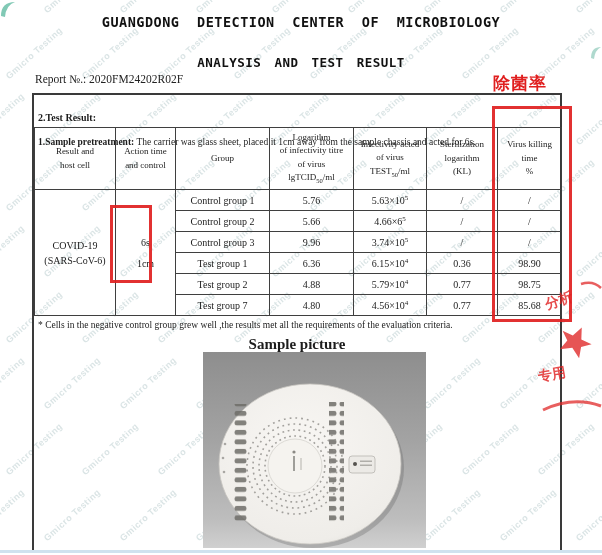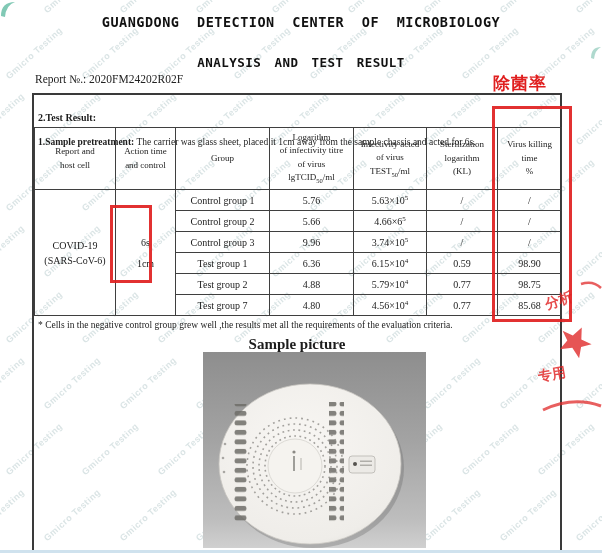--- a/index.html
+++ b/index.html
@@ -180,21 +180,21 @@
       <col style="width:60px">
       <col style="width:94px">
     <col style="width:84px">
       <col style="width:73px">
       <col style="width:71px">
       <col style="width:64px">
   </colgroup>
   <tbody>
       <tr>
     <td class="hdr">
-      <div>Report and</div>
+      <div>Result and</div>
           <div>host cell</div>
     </td>
     <td class="hdr">
       <div>Action time</div>
           <div>and control</div>
     </td>
     <td class="hdr">
       <div>Group</div>
     </td>
     <td class="hdr">
@@ -245,21 +245,21 @@
     <td class="val">Control group 3</td>
     <td class="val">9.96</td>
     <td class="val"><span>3.74×10</span><sup class="f">5</sup></td>
     <td class="val">/</td>
     <td class="val">/</td>
   </tr>
   <tr>
     <td class="val">Test group 1</td>
     <td class="val">6.36</td>
     <td class="val"><span>6.15×10</span><sup class="f">4</sup></td>
-    <td class="val">0.59</td>
+    <td class="val">0.36</td>
     <td class="val">98.90</td>
   </tr>
   <tr>
     <td class="val">Test group 2</td>
     <td class="val">4.88</td>
     <td class="val"><span>5.79×10</span><sup class="f">4</sup></td>
     <td class="val">0.77</td>
     <td class="val">98.75</td>
   </tr>
   <tr>

